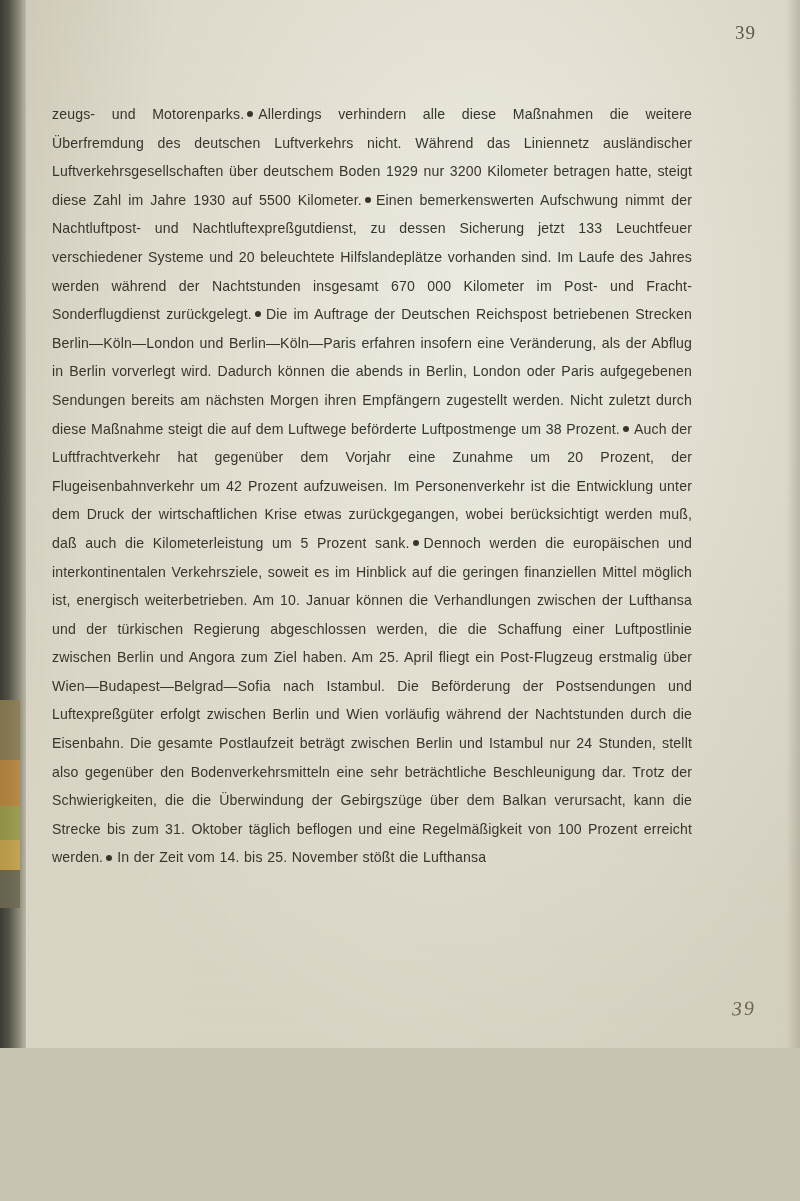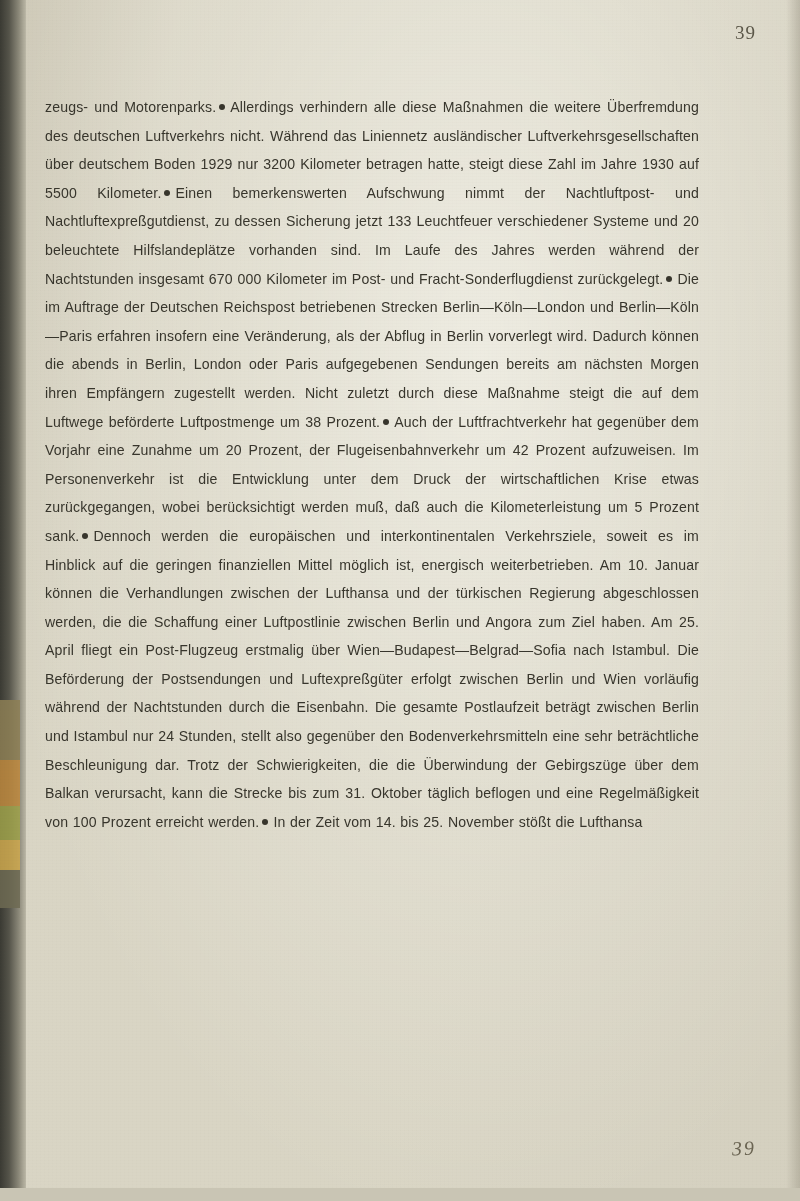--- a/index.html
+++ b/index.html
@@ -9,21 +9,21 @@
   body {
     width: 800px;
     height: 1201px;
     background: #c9c5b4;
     font-family: "Liberation Sans", sans-serif;
     overflow: hidden;
   }
   .page {
     position: relative;
     width: 800px;
-    height: 1188px;
+    height: 1048px;
     background: #d8d4c3;
     overflow: hidden;
   }
   
   .paper-tone {
     position: absolute;
     inset: 0;
     background:
       radial-gradient(ellipse at 60% 30%, rgba(255,255,250,0.55) 0%, rgba(255,255,250,0.18) 45%, rgba(200,195,180,0.0) 75%),
       linear-gradient(100deg, rgba(196,190,172,0.55) 0%, rgba(224,220,206,0.15) 18%, rgba(230,226,212,0.05) 60%, rgba(206,201,185,0.35) 100%);
@@ -80,21 +80,21 @@
     color: #37352c;
     font-family: "Liberation Sans", sans-serif;
     font-size: 14.1px;
     line-height: 28.6px;
     text-align: justify;
     text-justify: inter-word;
     letter-spacing: 0.15px;
     word-spacing: 0.5px;
   }
   .text-body p {
-    margin: 9px;
+    margin: 16px;
   }
   .bullet {
     display: inline-block;
     width: 6px;
     height: 6px;
     border-radius: 50%;
     background: #37352c;
     margin: 0 5px 2px 3px;
     vertical-align: middle;
   }

